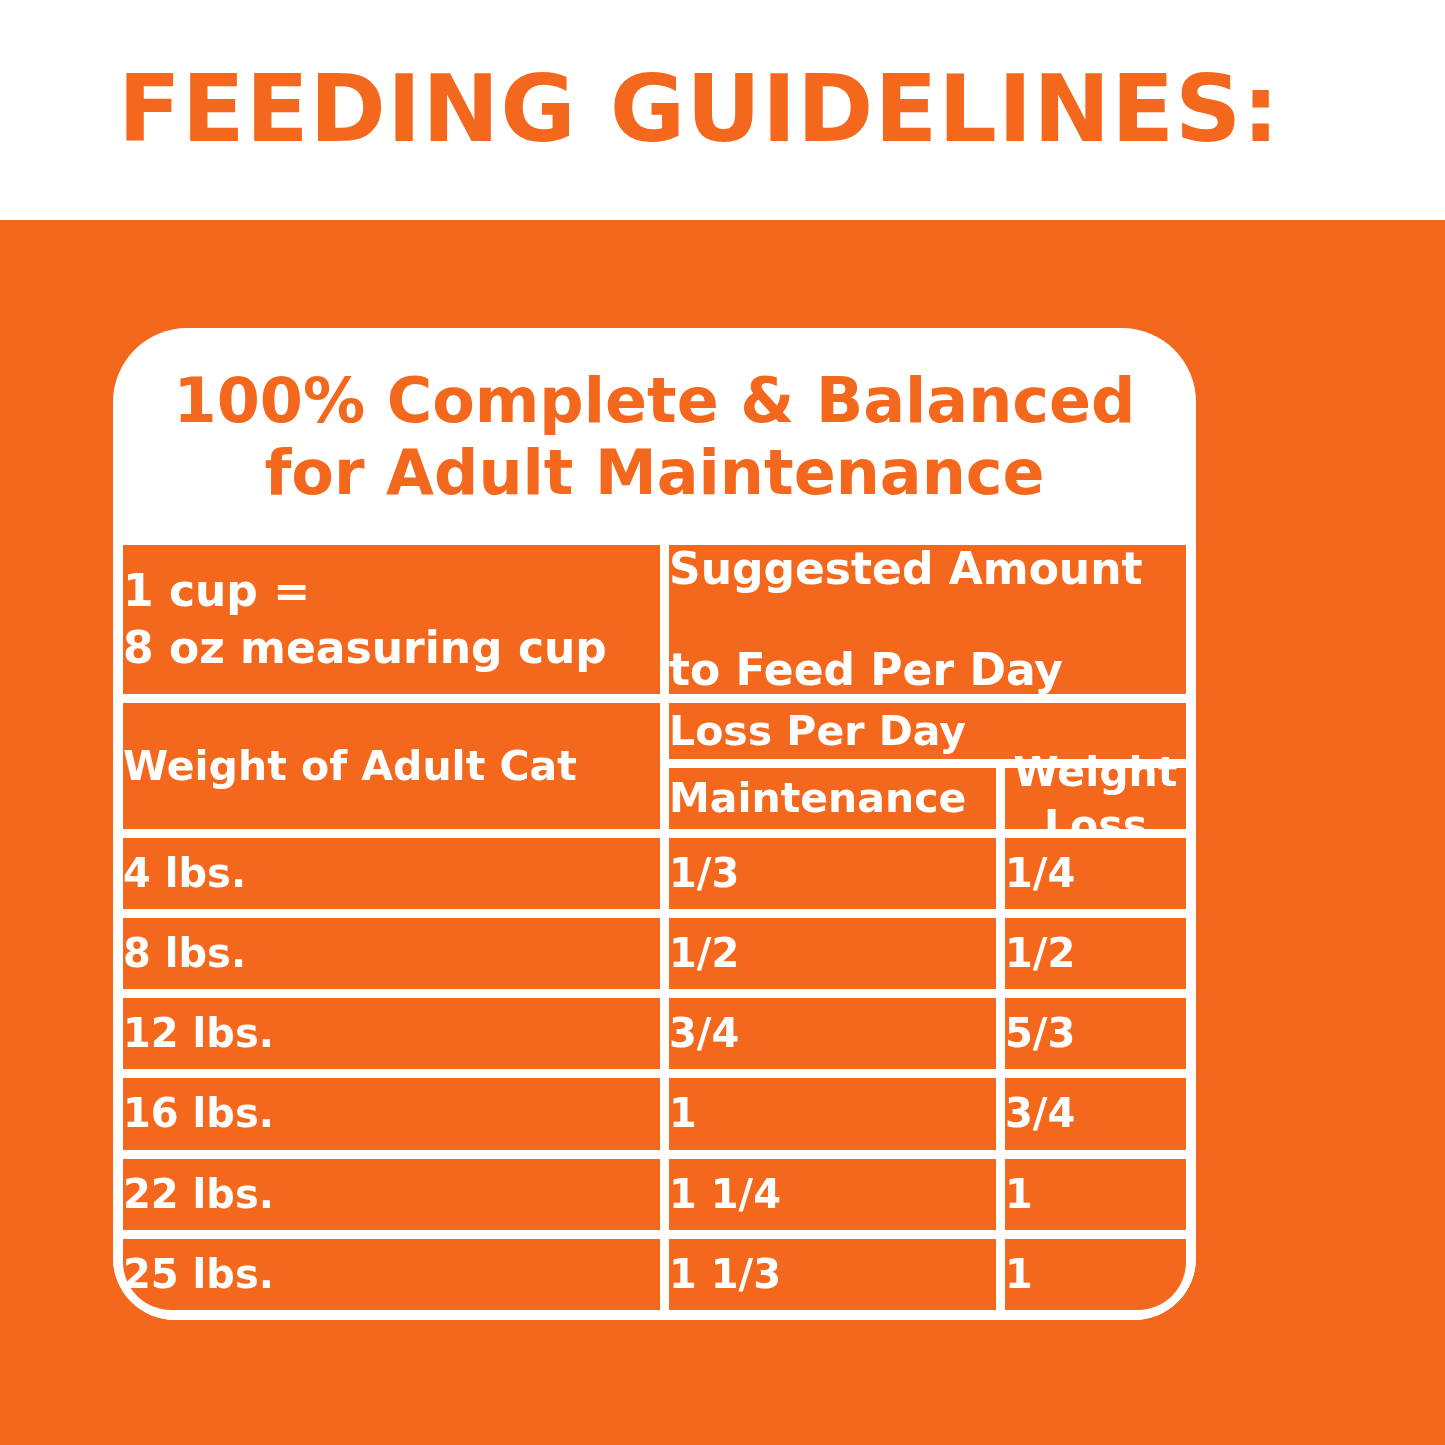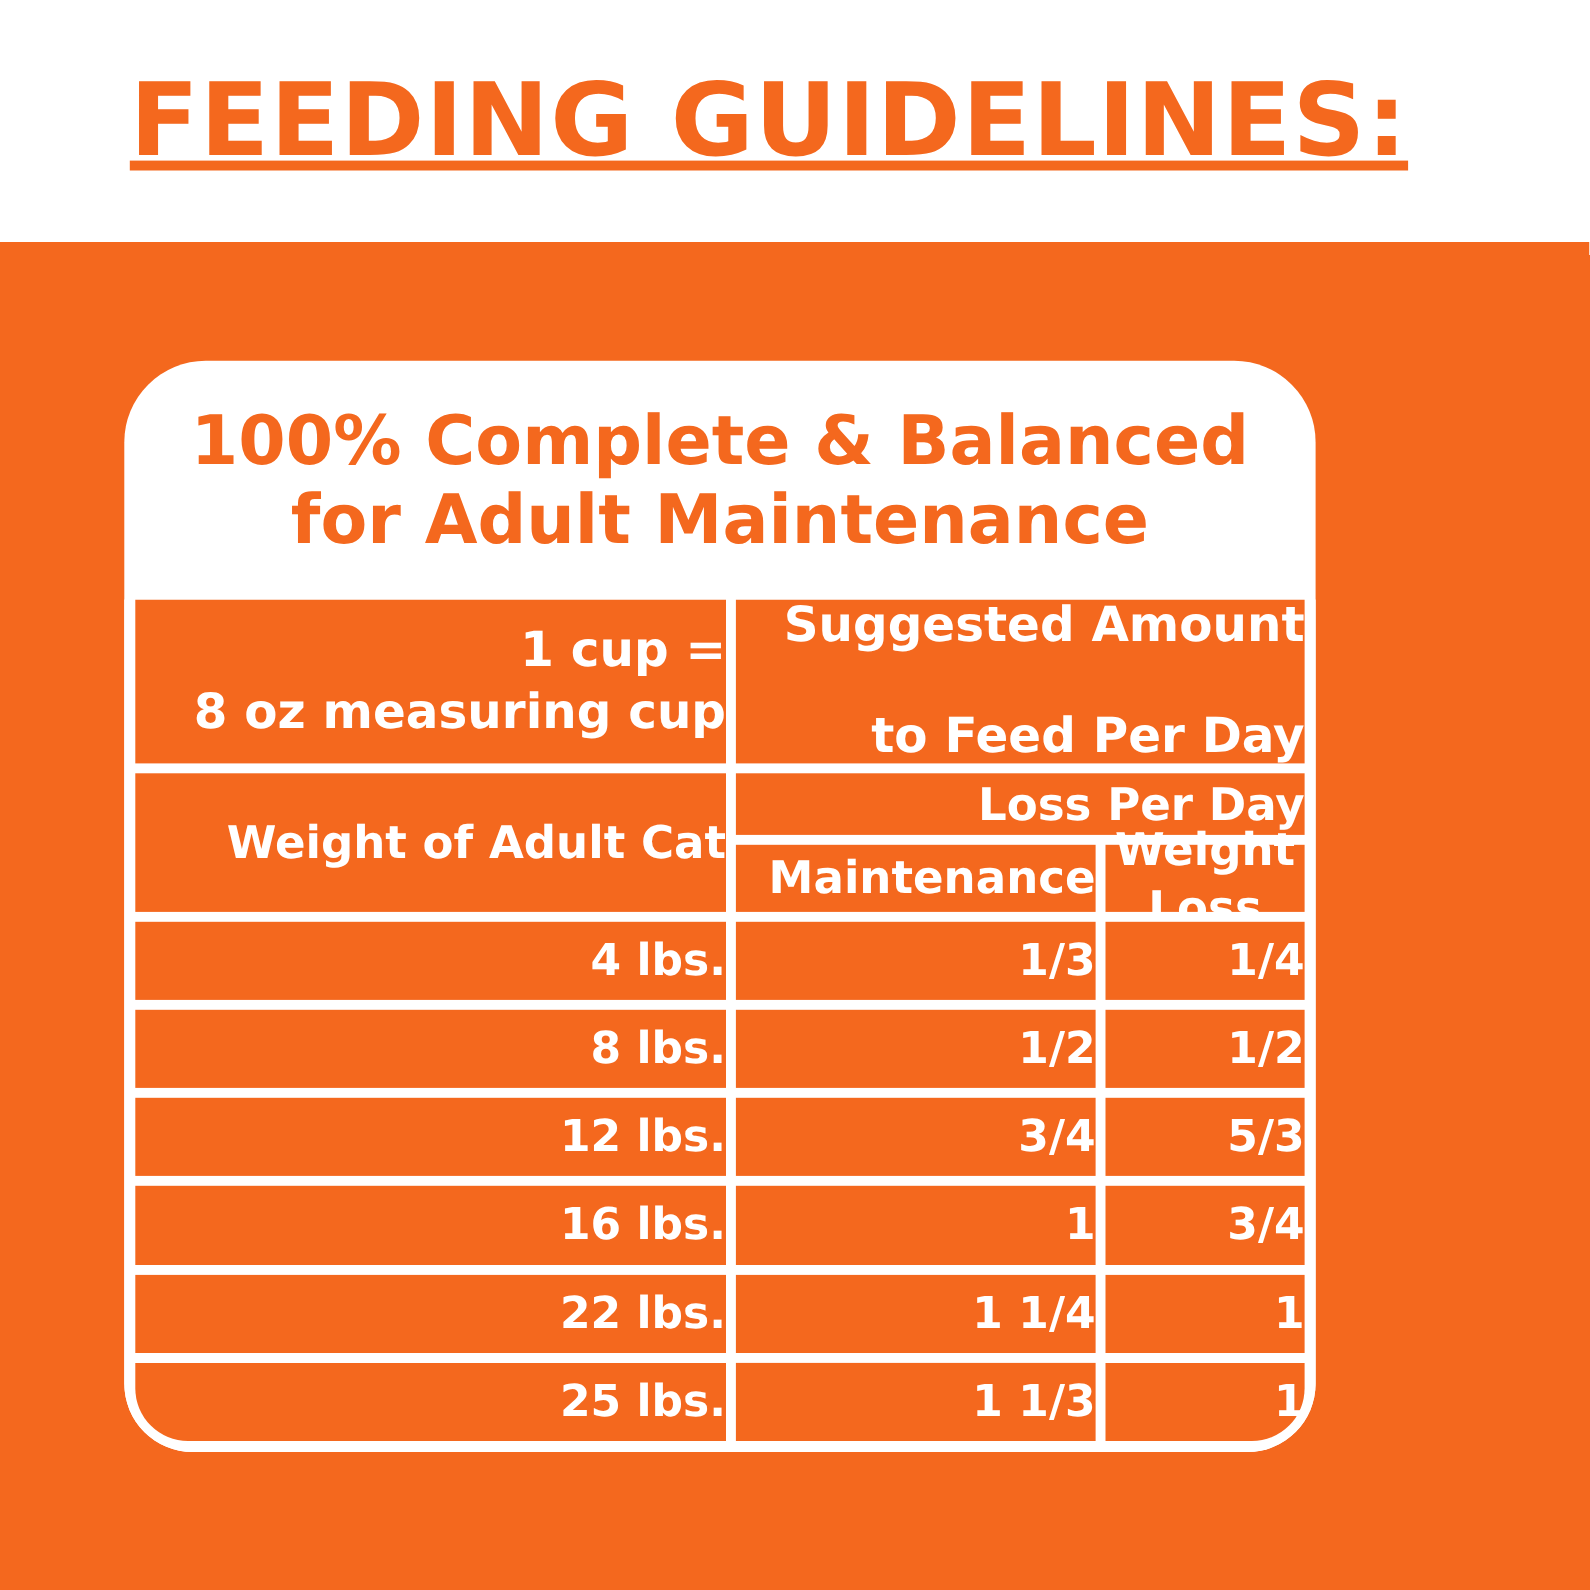--- a/index.html
+++ b/index.html
@@ -20,21 +20,20 @@
     display:flex;align-items:center;
   }
   .page-title{
     margin:0 0 0 118px;
     color:var(--orange);
     font-size:92px;
     font-weight:bold;
     letter-spacing:1px;
     line-height:1;
     white-space:nowrap;
-    text-decoration:underline;
   }
   .orange-bg{
     position:absolute;left:0;top:220px;width:1445px;height:1225px;
     background:var(--orange);
   }
   .panel{
     position:absolute;left:113px;top:108px;
     width:1083px;height:992px;
     background:var(--white);
     border-radius:74px 74px 62px 62px;
@@ -56,21 +55,21 @@
     grid-template-columns:537px 327px 1fr;
     grid-template-rows:149px 56px 61px repeat(6,1fr);
     gap:9px;
     padding:0 10px 10px 10px;
   }
   .cell{
     background:var(--orange);
     color:var(--white);
     font-weight:bold;
     display:flex;flex-direction:column;
-    align-items:flex-end;justify-content:center;
+    align-items:flex-start;justify-content:center;
     text-align:center;
     line-height:1.28;
   }
   .fs-hdr{font-size:44px;}
   .fs-sub{font-size:41px;}
   .fs-data{font-size:40px;}
   .c-note{grid-column:1;grid-row:1;}
   .c-suggested{grid-column:2 / 4;grid-row:1;gap:45px;}
   .c-weight-hdr{grid-column:1;grid-row:2 / 4;}
   .c-cups{grid-column:2 / 4;grid-row:2;}

